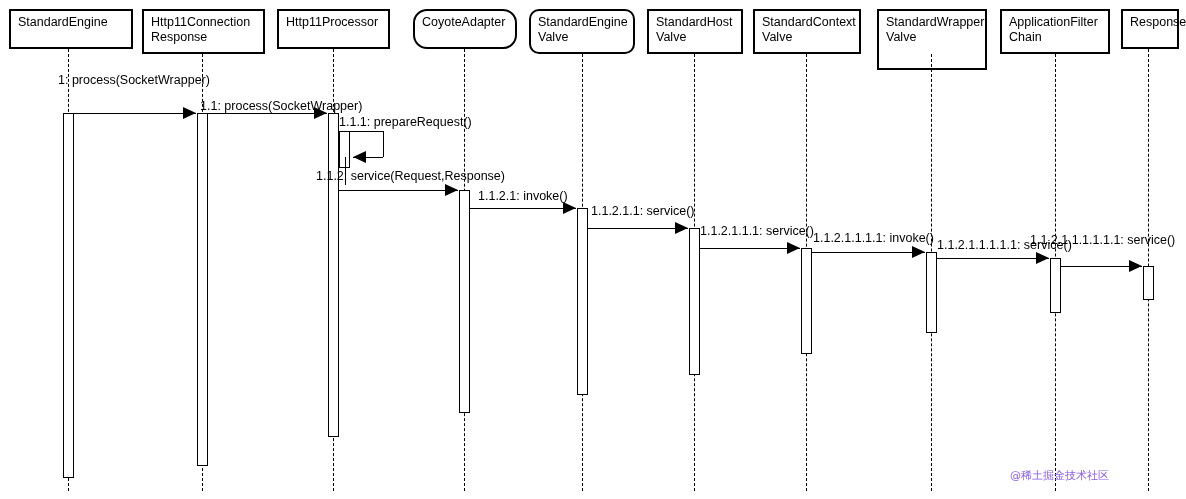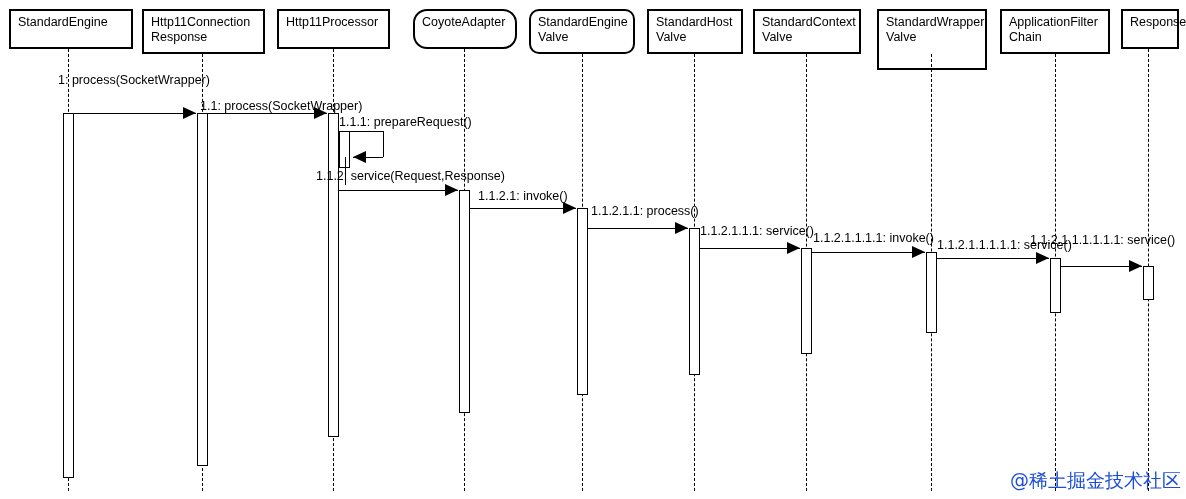--- a/index.html
+++ b/index.html
@@ -9,21 +9,21 @@
                 font-size:12.5px;line-height:15px;color:#000;padding:4px 7px 3px 7px;text-align:left;}
   .lifeline-box .ln{display:block;white-space:nowrap;}
   .lifeline-dash{position:absolute;width:0;border-left:1px dashed #000;}
   .activation{position:absolute;width:11px;background:#fff;border:1px solid #000;box-sizing:border-box;}
   .msg-line{position:absolute;height:0;border-top:1px solid #000;}
   .msg-arrow{position:absolute;width:0;height:0;border-top:6px solid transparent;
              border-bottom:6px solid transparent;border-left:13px solid #000;}
   .msg-label{position:absolute;font-size:12.5px;color:#000;white-space:nowrap;line-height:13px;}
   .self-v{position:absolute;width:0;border-left:1px solid #000;}
   .self-h{position:absolute;height:0;border-top:1px solid #000;}
-  .watermark{position:absolute;font-size:19px;color:#1d4ed8;white-space:nowrap;
+  .watermark{position:absolute;font-size:11px;color:#8b5cf6;white-space:nowrap;
              font-family:"DejaVu Sans",sans-serif;}
 </style>
 </head>
 <body>
 
 <div id="diagram">
   <div id="layer-lifelines">
       <div class="lifeline-box" style="left: 9px; top: 9px; width: 124px; height: 40px;">
         <span class="ln">StandardEngine</span>
       </div>
@@ -98,21 +98,21 @@
       <div class="self-v" style="left: 345px; top: 157px; height: 28px;"></div>
       <div class="msg-label" style="left: 339px; top: 116px;">1.1.1: prepareRequest()</div>
       <div class="msg-line" style="left: 339px; top: 190px; width: 119px;"></div>
       <div class="msg-arrow" style="left: 445px; top: 184px;"></div>
       <div class="msg-label" style="left: 316px; top: 170px;">1.1.2: service(Request,Response)</div>
       <div class="msg-line" style="left: 470px; top: 208px; width: 106px;"></div>
       <div class="msg-arrow" style="left: 563px; top: 202px;"></div>
       <div class="msg-label" style="left: 478px; top: 190px;">1.1.2.1: invoke()</div>
       <div class="msg-line" style="left: 588px; top: 228px; width: 100px;"></div>
       <div class="msg-arrow" style="left: 675px; top: 222px;"></div>
-      <div class="msg-label" style="left: 591px; top: 205px;">1.1.2.1.1: process()</div>
+      <div class="msg-label" style="left: 591px; top: 205px;">1.1.2.1.1: service()</div>
       <div class="msg-line" style="left: 700px; top: 248px; width: 100px;"></div>
       <div class="msg-arrow" style="left: 787px; top: 242px;"></div>
       <div class="msg-label" style="left: 700px; top: 225px;">1.1.2.1.1.1: service()</div>
       <div class="msg-line" style="left: 812px; top: 252px; width: 113px;"></div>
       <div class="msg-arrow" style="left: 912px; top: 246px;"></div>
       <div class="msg-label" style="left: 813px; top: 232px;">1.1.2.1.1.1.1: invoke()</div>
       <div class="msg-line" style="left: 937px; top: 258px; width: 112px;"></div>
       <div class="msg-arrow" style="left: 1036px; top: 252px;"></div>
       <div class="msg-label" style="left: 937px; top: 239px;">1.1.2.1.1.1.1.1: service()</div>
       <div class="msg-line" style="left: 1061px; top: 266px; width: 81px;"></div>

